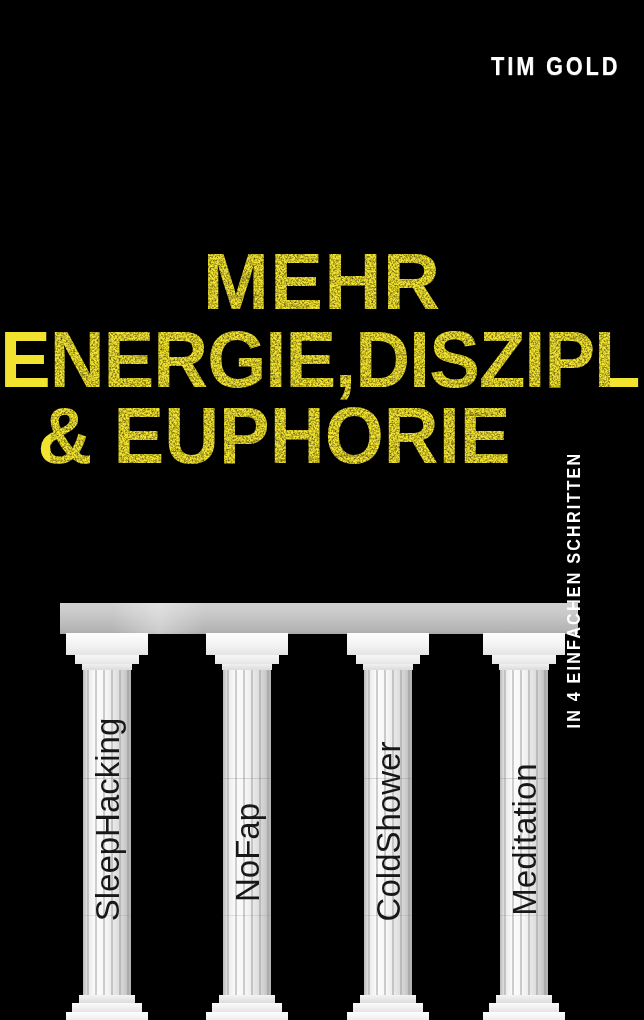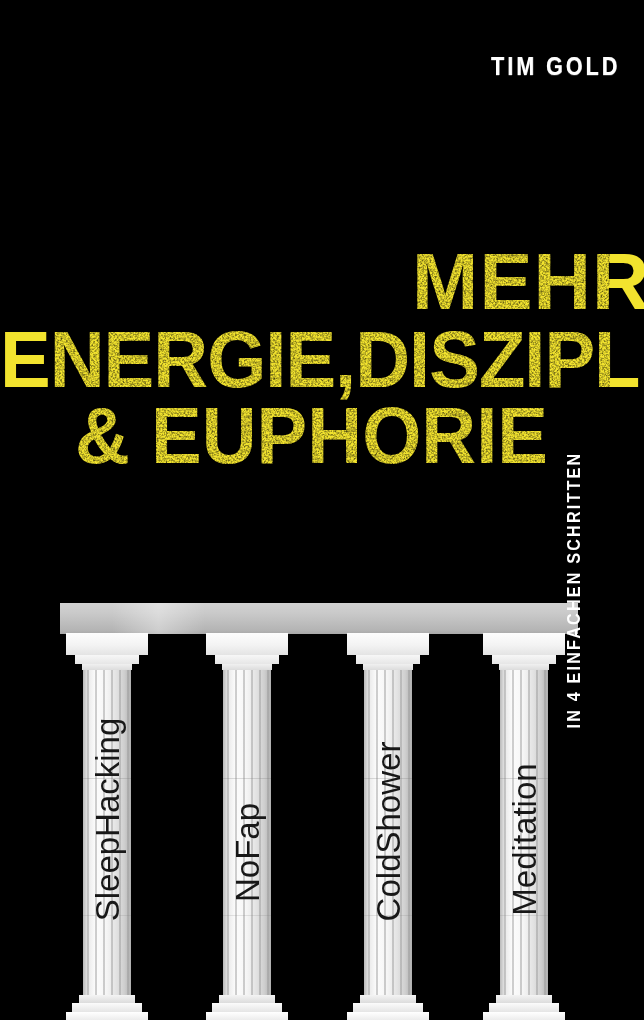--- a/index.html
+++ b/index.html
@@ -40,21 +40,21 @@
       -0.6px 0 0 rgba(0,0,0,0.35),
        0 0.6px 0 rgba(255,255,255,0.2);
   }
 
   
   #title-block {
     position: absolute;
     left: 0;
     top: 246px;
     width: 644px;
-    text-align: right;
+    text-align: center;
   }
   .title-line {
     color: #f2e32e;
     font-family: "Liberation Sans", sans-serif;
     font-weight: 700;
     line-height: 0.92;
     white-space: nowrap;
     display: block;
     position: relative;
   }

